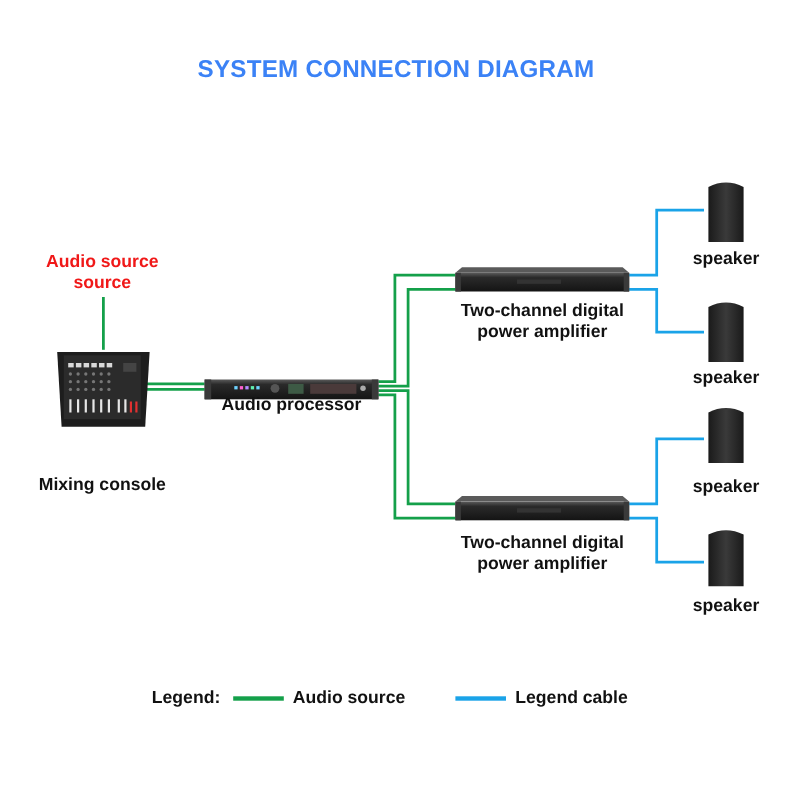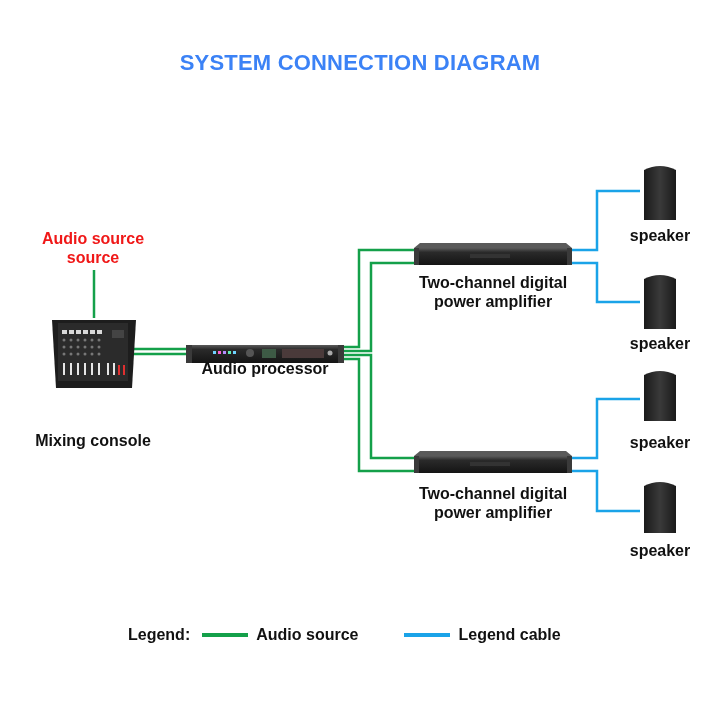--- a/index.html
+++ b/index.html
@@ -1,21 +1,21 @@
 <!DOCTYPE html>
 <html><head>
 <meta charset="utf-8">
 <style>
   html, body { margin: 0; padding: 0; background: #ffffff; }
   body { width: 720px; height: 720px; position: relative; overflow: hidden; font-family: "Liberation Sans", sans-serif; }
   .title { position: absolute; left: 0; top: 50px; width: 720px; text-align: center; font-weight: bold; font-size: 22px; color: #0d3a9a; letter-spacing: 0.2px; }
   .label { position: absolute; font-weight: bold; color: #111; font-size: 16px; text-align: center; line-height: 19px; white-space: nowrap; }
   .label.red { color: #f01818; }
   svg.wires { position: absolute; left: 0; top: 0; }
-  .legend { position: absolute; top: 626px; left: 128px; font-weight: bold; font-size: 16px; color: #111; display: flex; align-items: center; }
+  .legend { position: absolute; top: 626px; left: 138px; font-weight: bold; font-size: 16px; color: #111; display: flex; align-items: center; }
   .legend .swatch { display: inline-block; width: 46px; height: 4px; margin: 0 8px 0 12px; }
   .legend .gap { width: 34px; }
 </style>
 </head>
 <body>
 
 <div class="title" style="color: #3b82f6;">SYSTEM CONNECTION DIAGRAM</div>
 
 <svg class="wires" width="720" height="720" viewBox="0 0 720 720">
   <defs>

